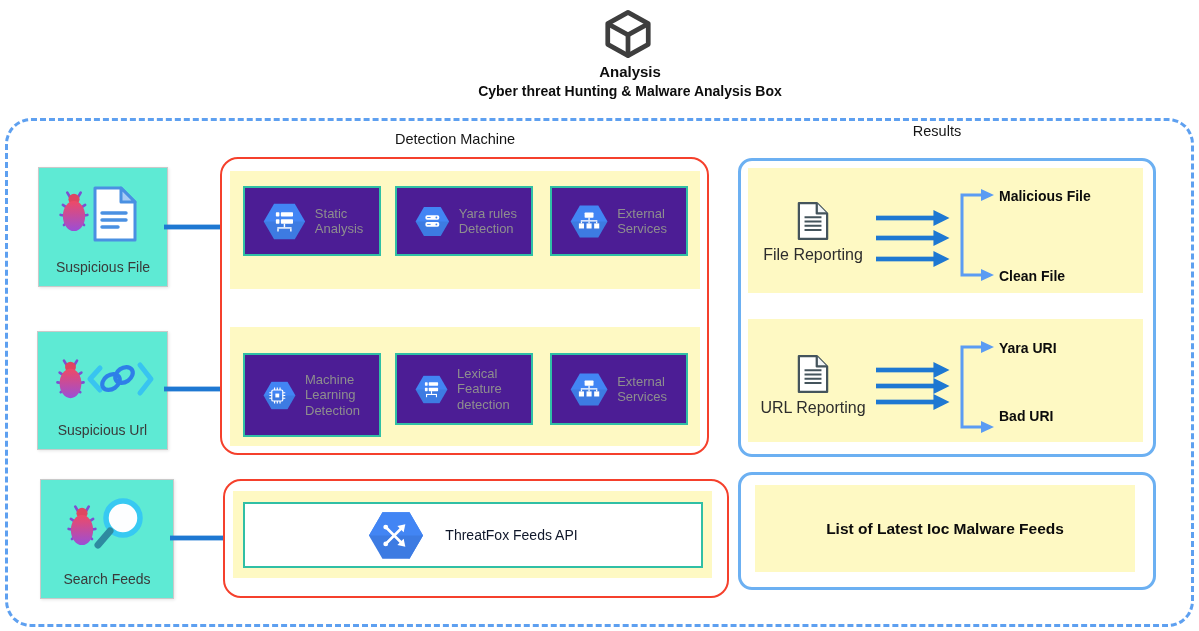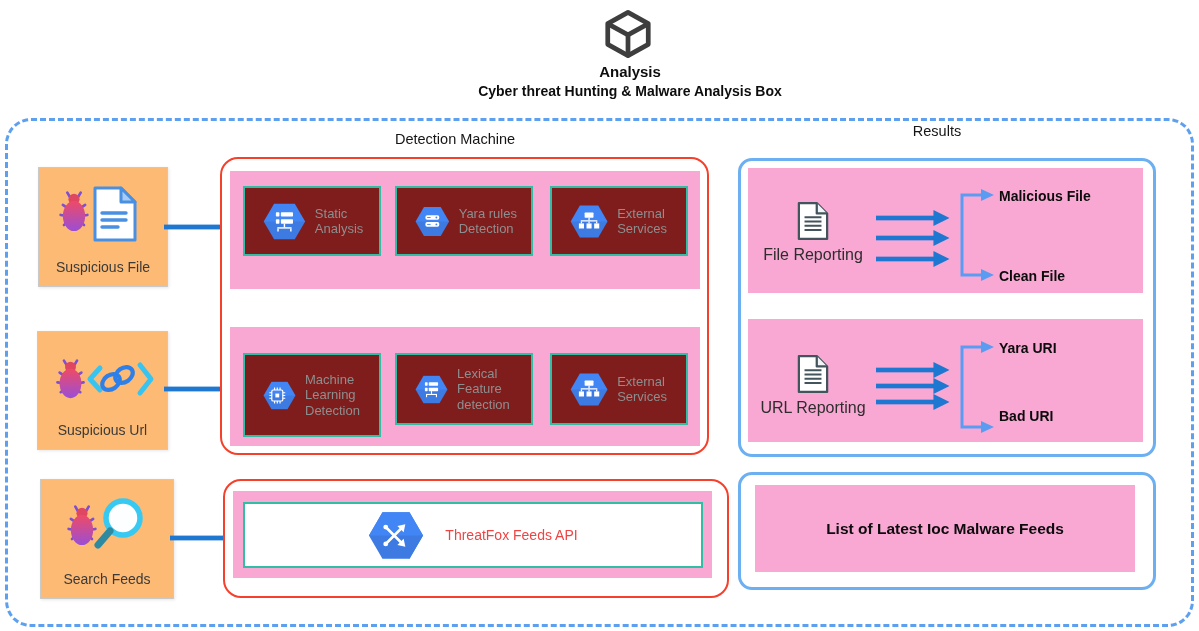--- a/index.html
+++ b/index.html
@@ -6,31 +6,31 @@
   body{font-family:"Liberation Sans",sans-serif;color:#111;}
   #canvas{position:relative;width:1199px;height:631px;background:#fff;overflow:hidden;}
   .abs{position:absolute;}
   
   .app-title{font-weight:bold;font-size:15px;text-align:center;color:#0d0d0d;}
   .app-sub{font-weight:bold;font-size:14px;text-align:center;color:#0d0d0d;}
   
   .outer{border:3px dashed #5EA0F0;border-radius:26px;}
   .section-label{font-size:14.5px;text-align:center;color:#151515;}
   
-  .source-box{background:#fdba74;border:1px solid #c9c9c9;box-shadow:1px 1px 3px rgba(0,0,0,.10);}
+  .source-box{background:#5eead4;border:1px solid #c9c9c9;box-shadow:1px 1px 3px rgba(0,0,0,.10);}
   .source-label{position:absolute;left:0;right:0;bottom:11px;text-align:center;font-size:14px;color:#3a3a3a;}
   
   .red-rect{border:2.5px solid #F5402C;border-radius:18px;background:#fff;}
-  .blue-panel{background:#f9a8d4;}
+  .blue-panel{background:#fef9c3;}
   .blue-rect{border:3px solid #6CB0F2;border-radius:14px;background:#fff;}
   
-  .card{background:#7f1d1d;border:2px solid #30BFA5;display:flex;align-items:center;box-sizing:border-box;padding-left:18px;}
+  .card{background:#4c1d95;border:2px solid #30BFA5;display:flex;align-items:center;box-sizing:border-box;padding-left:18px;}
   .card-label{margin-left:9px;font-size:13px;line-height:1.18;color:#8E8E8E;max-width:74px;}
   .tf-card{background:#fff;border:2px solid #30BFA5;display:flex;align-items:center;justify-content:center;box-sizing:border-box;}
-  .tf-label{margin-left:21px;font-size:14px;color:#ef4444;}
+  .tf-label{margin-left:21px;font-size:14px;color:#0f172a;}
   
   .report-title{font-size:16px;color:#2d2d2d;text-align:center;}
   .outcome{font-size:14px;font-weight:bold;color:#0c0c0c;}
   .feeds-panel{display:flex;align-items:center;justify-content:center;}
   .feeds-title{font-size:15.5px;font-weight:bold;color:#0c0c0c;text-align:center;}
 </style>
 </head>
 <body>
 
 <svg width="0" height="0" style="position:absolute" aria-hidden="true">

